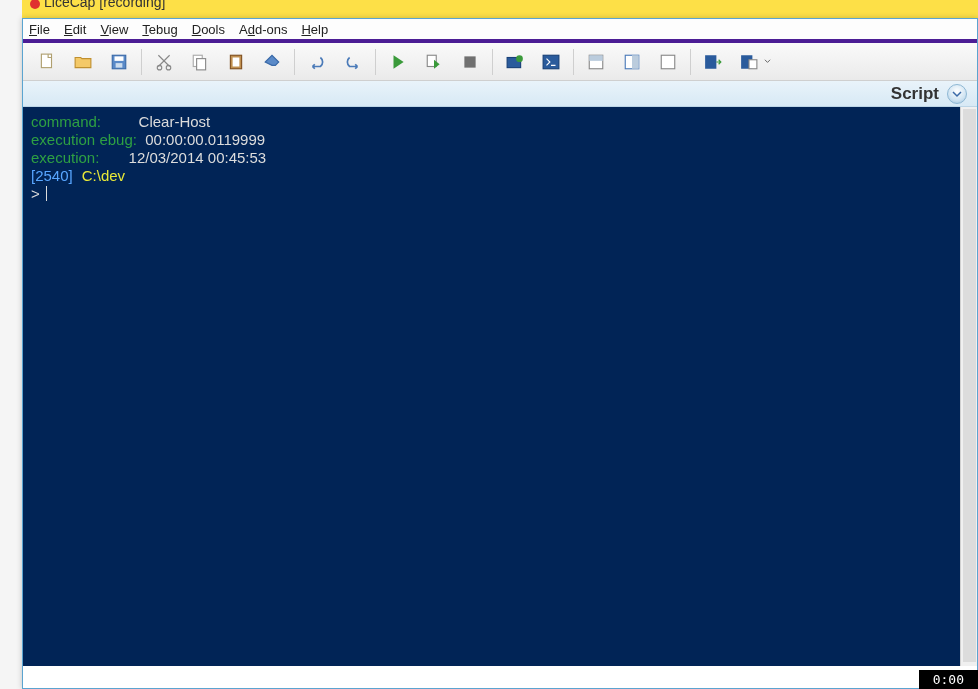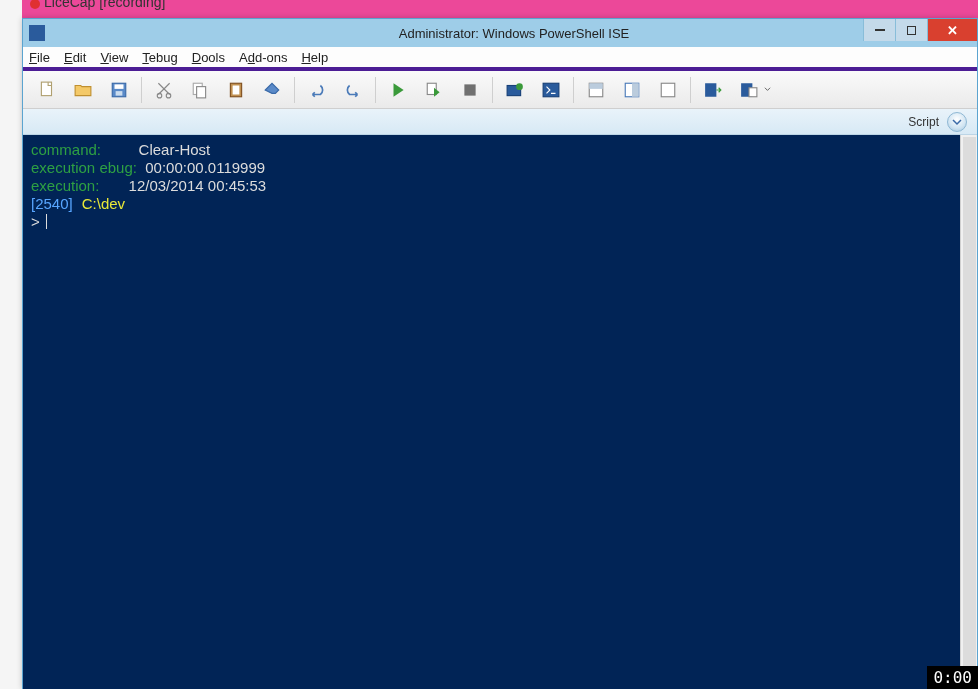--- a/index.html
+++ b/index.html
@@ -1,17 +1,17 @@
 <!DOCTYPE html>
 <html><head>
 <meta charset="utf-8">
 <style>
   * { margin:0; padding:0; box-sizing:border-box; font-family:"Segoe UI",Tahoma,sans-serif; }
   html,body{width:978px;height:689px;overflow:hidden;background:#f0f0f0;}
-  .desktop{position:relative;width:978px;height:689px;background:#ec4899;}
+  .desktop{position:relative;width:978px;height:689px;background:#fde047;}
   .desktop-noise{position:absolute;left:0;top:0;width:22px;height:689px;background:#f5f5f5;}
   .bg-text{position:absolute;left:44px;top:-6px;font-size:14px;color:#333;font-family:monospace;}
   .red-dot{position:absolute;left:30px;top:2px;width:0;height:0;border-left:6px solid transparent;border-right:6px solid transparent;border-bottom:9px solid transparent;border-top:0;}
   .red-dot:before{content:"";position:absolute;left:-6px;top:-3px;width:10px;height:10px;border-radius:50%;background:#e03030;}
   .window{position:absolute;left:22px;top:18px;width:956px;height:671px;background:#fff;border:1px solid #5ba4d0;box-shadow:0 0 6px rgba(0,0,0,.2);}
   .titlebar{height:28px;background:#9ecde8;display:flex;align-items:center;position:relative;}
   .titlebar-icon{width:16px;height:16px;margin-left:6px;margin-right:6px;background:#2a5b9c;}
   .titlebar-title{flex:1;text-align:center;font-size:13px;color:#222;}
   .titlebar-btns{display:flex;height:22px;position:absolute;right:0;top:0;}
   .tbtn{width:32px;height:22px;display:flex;align-items:center;justify-content:center;border-left:1px solid #88bdd9;}
@@ -24,59 +24,44 @@
   .menubar{height:24px;background:#fdfdfd;display:flex;align-items:center;padding:0 6px;gap:14px;font-size:13px;color:#222;border-bottom:4px solid #4c1d95;}
   .menubar span u{text-decoration:underline;}
   .menu-item{cursor:default;}
   .toolbar{height:38px;background:linear-gradient(#fafafa,#eaeaea);border-bottom:1px solid #cfcfcf;display:flex;align-items:center;padding:0 6px;gap:0;}
   .tool{width:36px;height:30px;display:flex;align-items:center;justify-content:center;border:1px solid transparent;border-radius:2px;}
   .tool svg{width:18px;height:18px;}
   .sep{width:1px;height:26px;background:#cfcfcf;margin:0 4px;}
   .drop-arrow{width:8px;display:flex;align-items:center;justify-content:center;margin-left:-4px;margin-right:4px;}
   .drop-arrow svg{width:7px;height:7px;}
   .subbar{height:26px;background:linear-gradient(#e9f3fa,#d7e9f5);border-bottom:1px solid #bcd5e6;display:flex;align-items:center;justify-content:flex-end;padding:0 10px;gap:8px;}
-  .subbar-label{font-size:12px;color:#333;}
+  .subbar-label{font-size:17px;color:#333;font-weight:bold;}
   .subbar-btn{width:20px;height:20px;border-radius:50%;background:radial-gradient(circle at 50% 35%,#fff,#d0e4f2 60%,#9cc0da);display:flex;align-items:center;justify-content:center;border:1px solid #8fb8d4;}
   .subbar-btn svg{width:10px;height:10px;}
   .console-wrap{position:relative;height:559px;display:flex;}
   .console{flex:1;background:#012456;font-family:Consolas,"Lucida Console",monospace;font-size:15px;line-height:17px;color:#dcdcdc;padding:6px 8px;white-space:pre;overflow:hidden;}
   .vscroll{width:17px;background:#f0f0f0;border-left:1px solid #d0d0d0;position:relative;}
   .vscroll-thumb{position:absolute;left:2px;top:2px;width:13px;height:553px;background:#dcdcdc;}
   .c-label{color:#2ea043;}
   .c-val{color:#dcdcdc;}
   .c-bracket{color:#58a6ff;}
   .c-num{color:#58a6ff;}
   .c-path{color:#e8e838;}
   .c-prompt{color:#dcdcdc;}
   .cursor{display:inline-block;width:1px;height:15px;background:#dcdcdc;vertical-align:-2px;margin-left:2px;}
-  .timer-badge{position:absolute;right:0;bottom:0;background:#000;color:#fff;font-family:monospace;font-size:16px;padding:2px 6px;z-index:50;}
+  .timer-badge{position:absolute;right:0;bottom:0;background:#000;color:#fff;font-family:monospace;font-size:13px;padding:2px 14px;z-index:50;}
 </style>
 </head>
 <body>
 <div class="desktop">
   <div class="desktop-noise"></div>
   <div class="red-dot"></div>
   <div class="bg-text"><span>LiceCap [recording]</span></div>
 
   <div class="window">
-    <div class="titlebar">
-      <div class="titlebar-icon"></div>
-      <div class="titlebar-title">Administrator: Windows PowerShell ISE</div>
-      <div class="titlebar-btns">
-        <div class="tbtn min">
-            <span></span>
-          </div>
-        <div class="tbtn max">
-            <span></span>
-          </div>
-        <div class="tbtn close">
-            <span>✕</span>
-          </div>
-      </div>
-    </div>
 
     <div class="menubar">
       <span class="menu-item"><u>F</u><span>ile</span></span>
       <span class="menu-item"><u>E</u><span>dit</span></span>
       <span class="menu-item"><u>V</u><span>iew</span></span>
       <span class="menu-item"><u>T</u><span>ebug</span></span>
       <span class="menu-item"><u>D</u><span>ools</span></span>
       <span class="menu-item"><span>A</span><u>d</u><span>d-ons</span></span>
       <span class="menu-item"><u>H</u><span>elp</span></span>
     </div>

